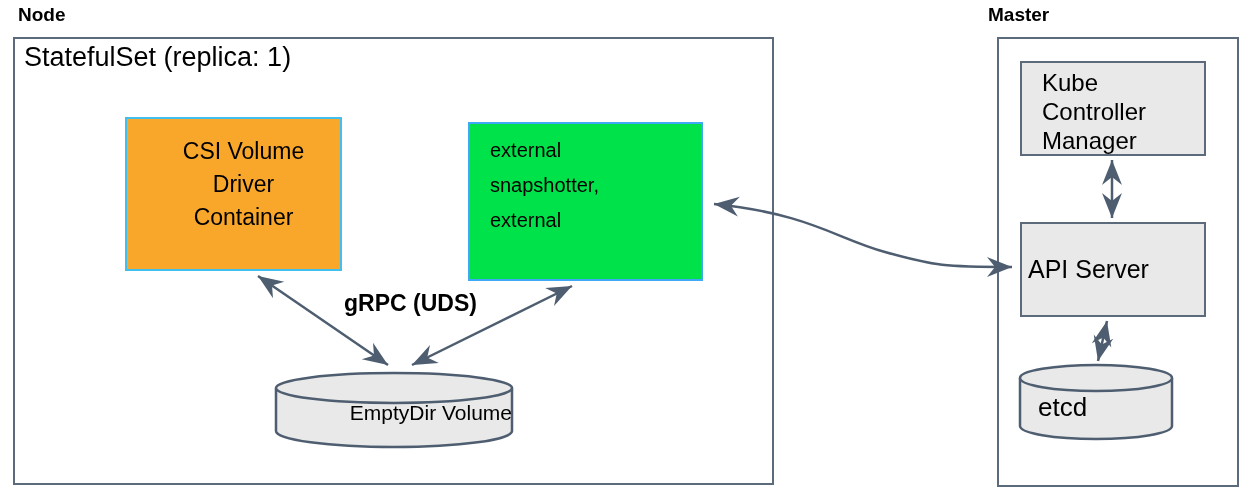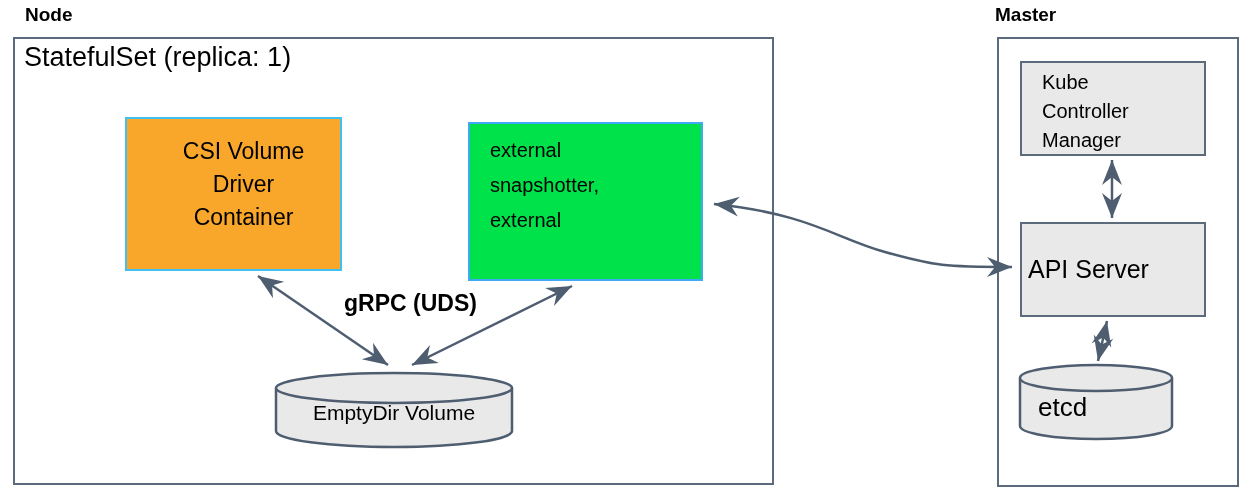--- a/index.html
+++ b/index.html
@@ -14,21 +14,20 @@
     height: 496px;
     background: #ffffff;
     overflow: hidden;
   }
   .group-label {
     position: absolute;
     font-size: 19px;
     font-weight: bold;
     color: #000000;
     line-height: 1;
-    margin-left: 7px;
   }
   .boundary {
     position: absolute;
     border: 2px solid #5b6b7c;
     background: #ffffff;
     box-sizing: border-box;
   }
   .statefulset-title {
     position: absolute;
     left: 24px;
@@ -60,21 +59,21 @@
     padding: 9px 0 0 20px;
     font-size: 20px;
     line-height: 35px;
   }
   .kcm-box {
     left: 1020px; top: 61px;
     width: 186px; height: 95px;
     background: #E9E9E9;
     border: 2px solid #5b6b7c;
     padding: 5px 0 0 20px;
-    font-size: 20px;
+    font-size: 24px;
     line-height: 29px;
   }
   .api-box {
     left: 1020px; top: 222px;
     width: 186px; height: 95px;
     background: #E9E9E9;
     border: 2px solid #5b6b7c;
     display: flex;
     align-items: center;
     padding-left: 6px;
@@ -87,21 +86,21 @@
     font-size: 23px;
     font-weight: bold;
     color: #000000;
     line-height: 1;
     margin-left: 24px;
   }
   .emptydir-label {
     position: absolute;
     left: 276px; top: 401px;
     width: 236px;
-    text-align: center;
+    text-align: right;
     font-size: 21px;
     color: #000000;
   }
   .etcd-label {
     position: absolute;
     left: 1038px; top: 392px;
     font-size: 26px;
     color: #000000;
   }
   svg.overlay {

